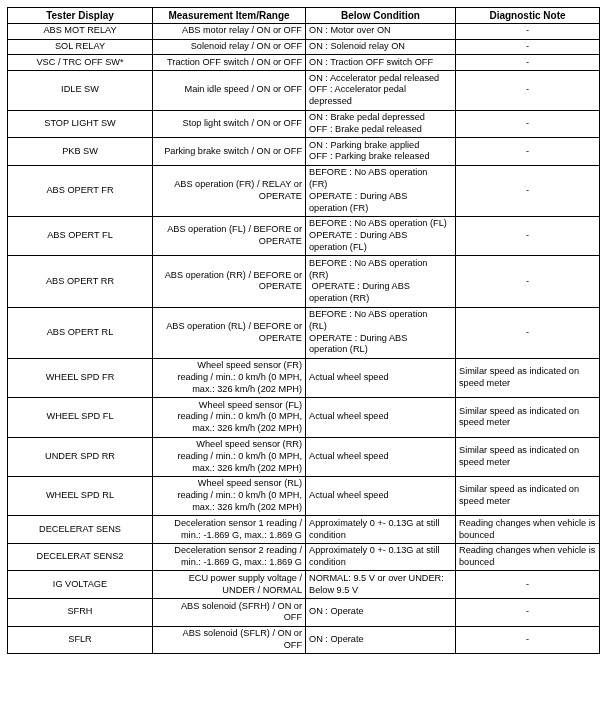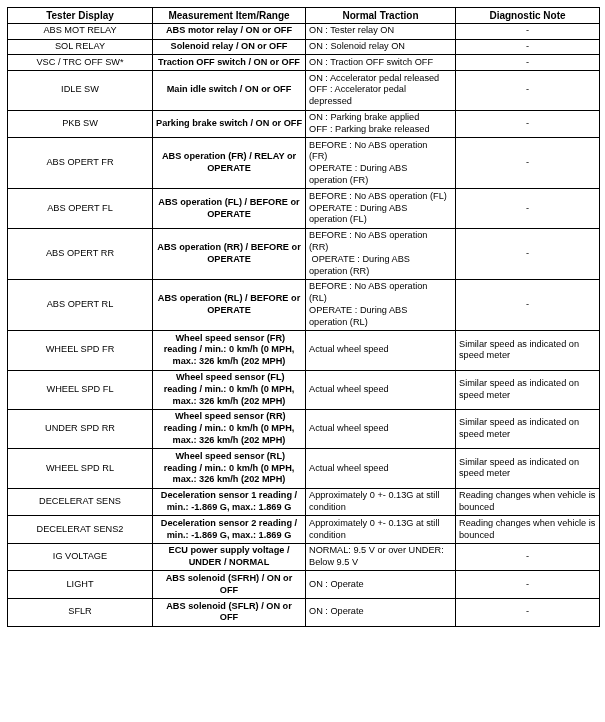--- a/index.html
+++ b/index.html
@@ -33,69 +33,76 @@
     word-wrap: break-word;
     overflow: hidden;
   }
   table.diag th {
     font-size: 10px;
     font-weight: bold;
     text-align: center;
     white-space: normal;
   }
   td.col-tester { text-align: center; }
-  td.col-measure { text-align: center; font-weight: bold; }
+  td.col-measure { text-align: right; }
   td.col-normal { text-align: left; }
   td.col-note { text-align: left; }
   td.dash { text-align: center; }
 </style>
 </head>
 <body>
 
 <div class="page">
   <table class="diag">
     <colgroup>
       <col style="width:145px">
       <col style="width:153px">
       <col style="width:150px">
       <col style="width:144px">
     </colgroup>
     <thead>
       <tr>
         <th>Tester Display</th>
         <th>Measurement Item/Range</th>
-        <th>Normal Traction</th>
+        <th>Below Condition</th>
         <th>Diagnostic Note</th>
       </tr>
     </thead>
     <tbody>
         <tr>
     <td class="col-tester">ABS MOT RELAY</td>
     <td class="col-measure">ABS motor relay / ON or OFF</td>
-    <td class="col-normal">ON : Tester relay ON</td>
+    <td class="col-normal">ON : Motor over ON</td>
     <td class="col-note dash">-</td>
   </tr>
         <tr>
     <td class="col-tester">SOL RELAY</td>
     <td class="col-measure">Solenoid relay / ON or OFF</td>
     <td class="col-normal">ON : Solenoid relay ON</td>
     <td class="col-note dash">-</td>
   </tr>
         <tr>
     <td class="col-tester">VSC / TRC OFF SW*</td>
     <td class="col-measure">Traction OFF switch / ON or OFF</td>
     <td class="col-normal">ON : Traction OFF switch OFF</td>
     <td class="col-note dash">-</td>
   </tr>
         <tr>
     <td class="col-tester">IDLE SW</td>
-    <td class="col-measure">Main idle switch / ON or OFF</td>
+    <td class="col-measure">Main idle speed / ON or OFF</td>
     <td class="col-normal">ON : Accelerator pedal released
 OFF : Accelerator pedal
 depressed</td>
+    <td class="col-note dash">-</td>
+  </tr>
+        <tr>
+    <td class="col-tester">STOP LIGHT SW</td>
+    <td class="col-measure">Stop light switch / ON or OFF</td>
+    <td class="col-normal">ON : Brake pedal depressed
+OFF : Brake pedal released</td>
     <td class="col-note dash">-</td>
   </tr>
         <tr>
     <td class="col-tester">PKB SW</td>
     <td class="col-measure">Parking brake switch / ON or OFF</td>
     <td class="col-normal">ON : Parking brake applied
 OFF : Parking brake released</td>
     <td class="col-note dash">-</td>
   </tr>
         <tr>
@@ -193,21 +200,21 @@
   </tr>
         <tr>
     <td class="col-tester">IG VOLTAGE</td>
     <td class="col-measure">ECU power supply voltage /
 UNDER / NORMAL</td>
     <td class="col-normal">NORMAL: 9.5 V or over UNDER:
 Below 9.5 V</td>
     <td class="col-note dash">-</td>
   </tr>
         <tr>
-    <td class="col-tester">LIGHT</td>
+    <td class="col-tester">SFRH</td>
     <td class="col-measure">ABS solenoid (SFRH) / ON or
 OFF</td>
     <td class="col-normal">ON : Operate</td>
     <td class="col-note dash">-</td>
   </tr>
         <tr>
     <td class="col-tester">SFLR</td>
     <td class="col-measure">ABS solenoid (SFLR) / ON or
 OFF</td>
     <td class="col-normal">ON : Operate</td>

